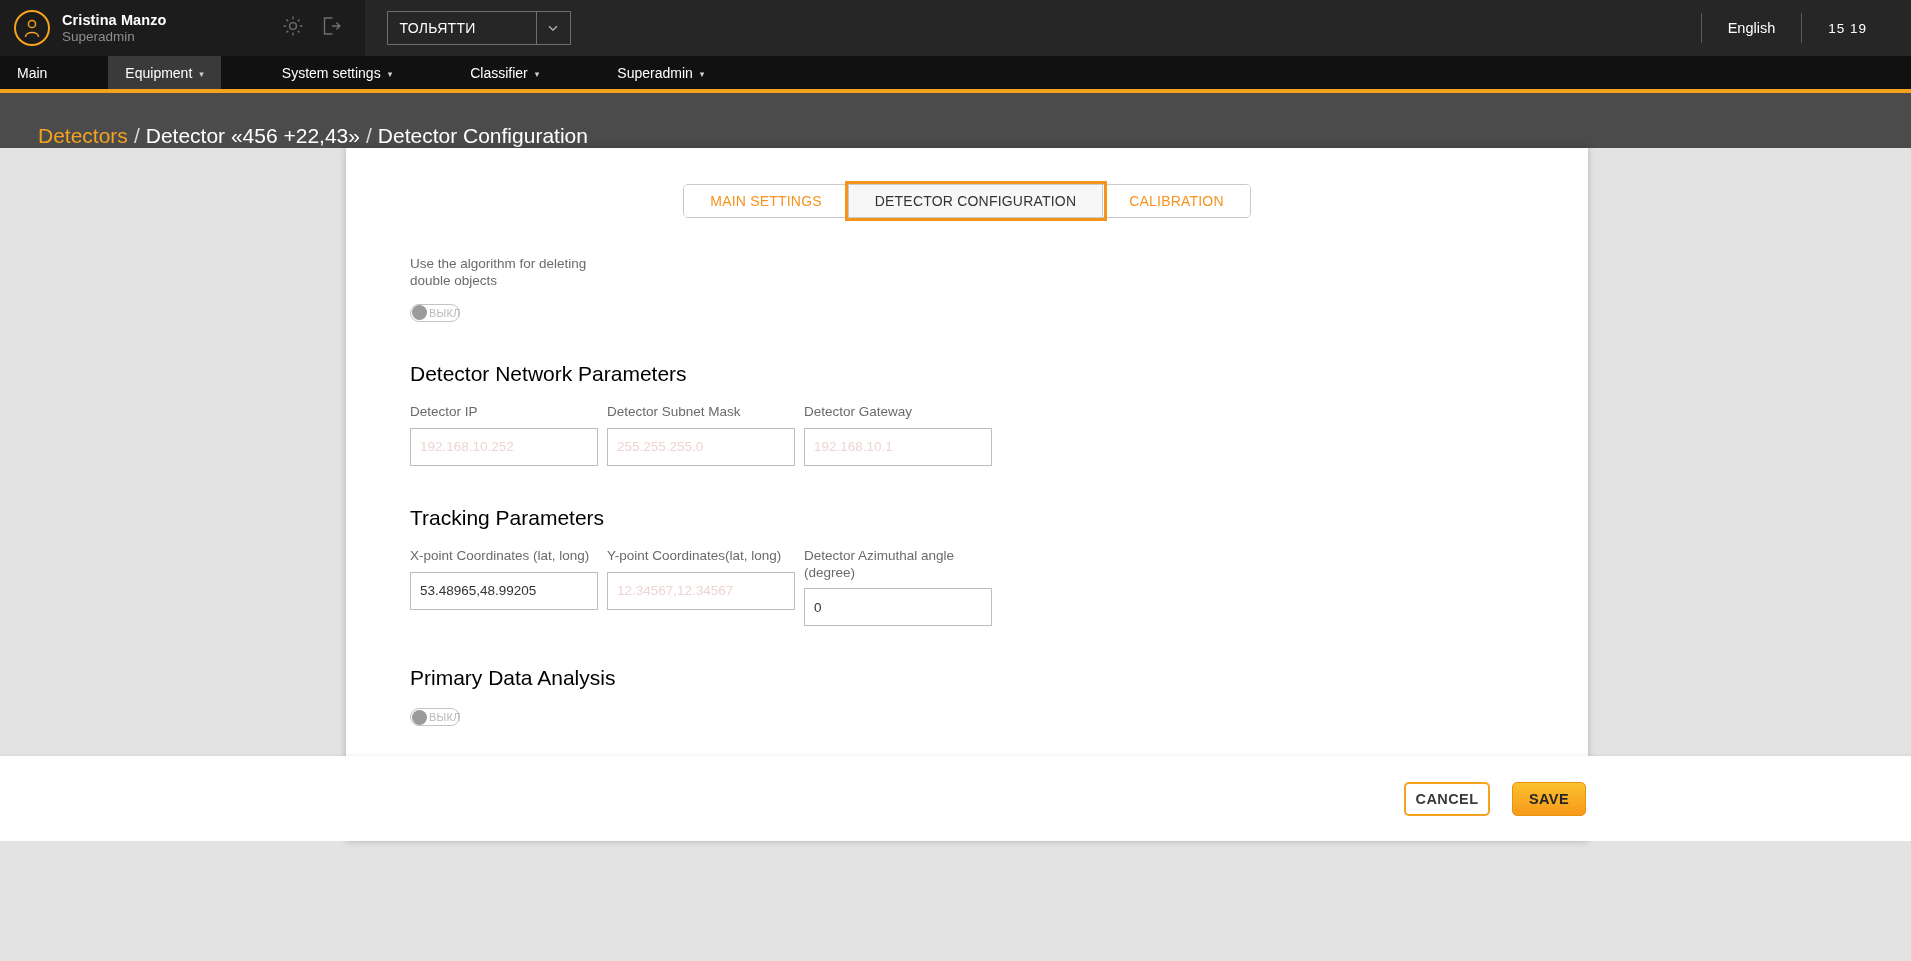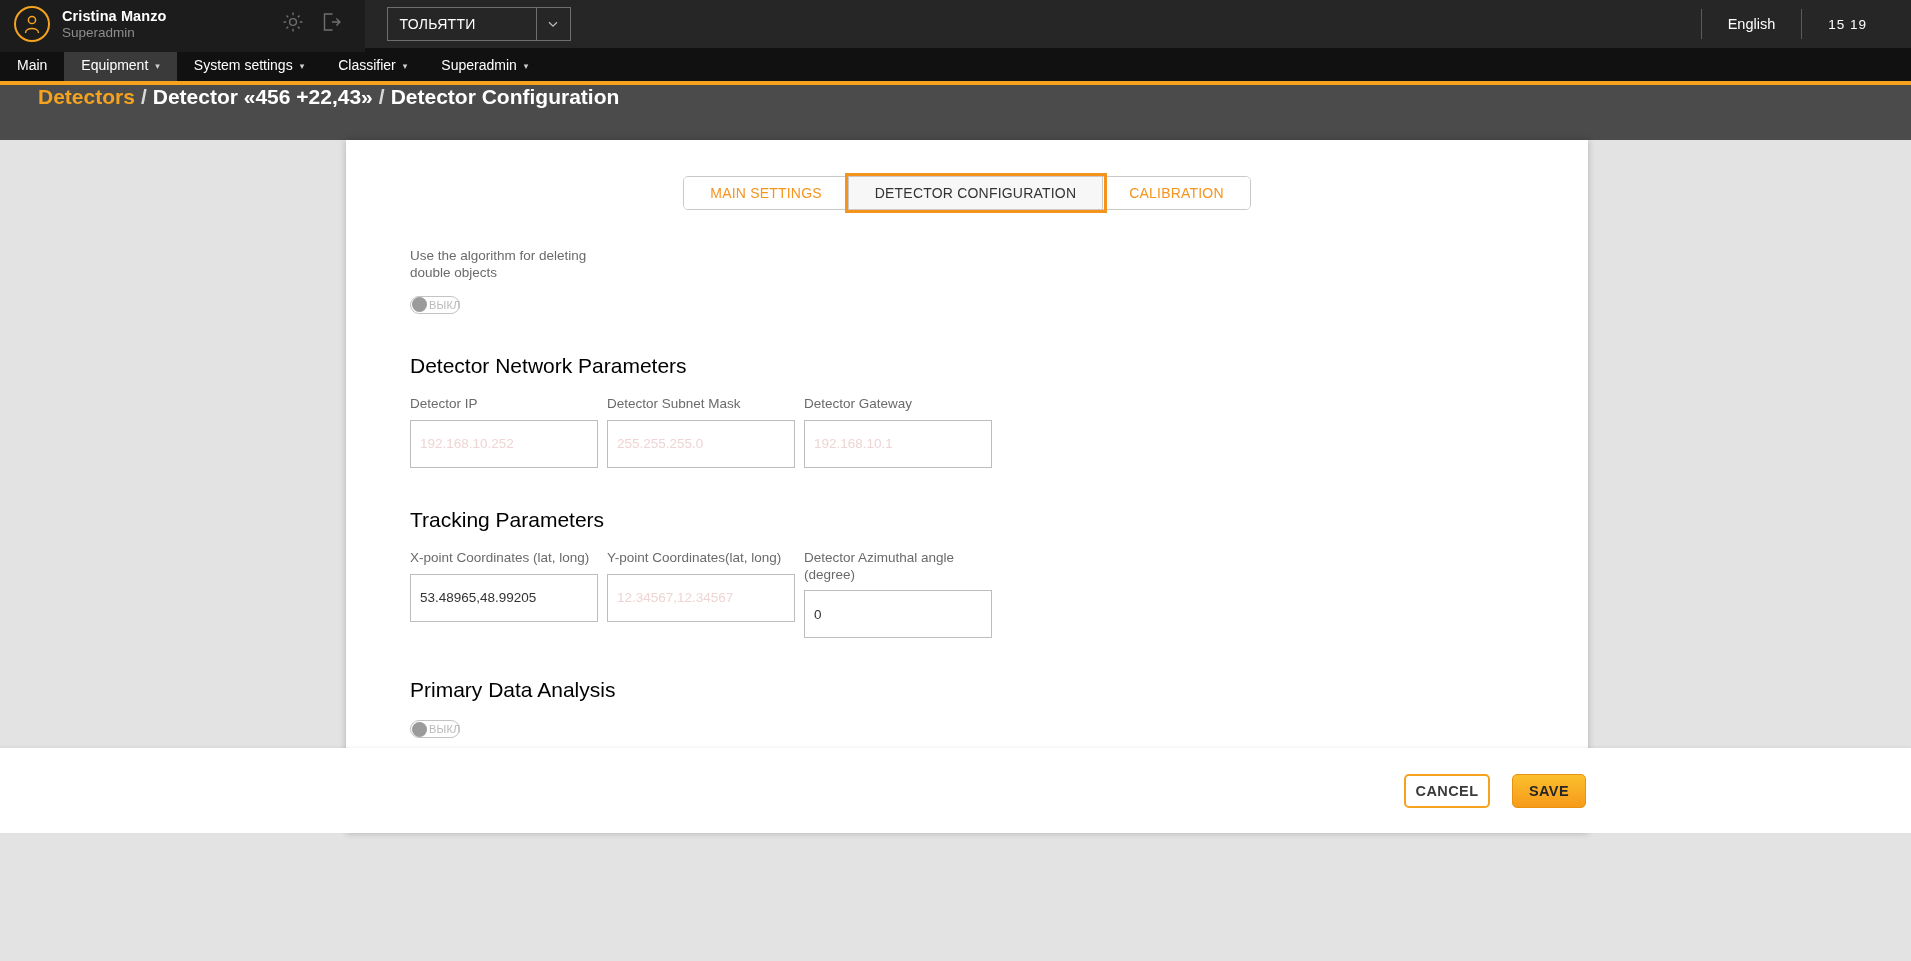--- a/index.html
+++ b/index.html
@@ -5,21 +5,21 @@
   * { box-sizing: border-box; margin: 0; padding: 0; }
   html, body {
     width: 1911px; height: 961px;
     font-family: "Liberation Sans", sans-serif;
     background: #e3e3e3;
     overflow: hidden;
   }
 
   
   .topbar {
-    height: 48px; background: #262626;
+    height: 56px; background: #262626;
     display: flex; align-items: center;
     position: relative;
   }
   .user-block {
     display: flex; align-items: center;
     height: 56px; padding-left: 14px; padding-right: 18px;
     background: #1c1c1c;
   }
   .avatar {
     width: 36px; height: 36px; border-radius: 50%;
@@ -66,35 +66,36 @@
   }
   .clock { color: #ffffff; font-size: 13.5px; padding: 0 26px; letter-spacing: 1px; }
   .brand { display: flex; align-items: center; padding-left: 6px; }
   .brand-name { color: #ffffff; font-size: 22px; margin-left: 10px; letter-spacing: .2px; }
 
   
   .nav {
     height: 37px; background: #111111;
     display: flex; align-items: stretch;
     border-bottom: 4px solid #f5a31e;
+    gap: 44px;
   }
   .nav-item {
     display: flex; align-items: center; gap: 7px;
     padding: 0 17px; color: #ffffff; font-size: 14px;
     cursor: pointer;
   }
   .nav-item.active { background: #3a3a3a; }
   .caret { font-size: 9px; color: #cfcfcf; position: relative; top: 1px; }
 
   
   .breadcrumb {
     height: 55px; background: #4b4b4b;
-    display: flex; align-items: flex-start;
+    display: flex; align-items: flex-end;
     padding-left: 38px;
-    font-size: 21px; color: #ffffff; font-weight: bold;
+    font-size: 21px; color: #ffffff;
   }
   .crumb-link { color: #f5a31e; cursor: pointer; }
   .crumb-sep { color: #d8d8d8; padding: 0 6px; }
   .crumb-cur { color: #ffffff; }
 
   
   .content-area {
     position: relative;
     height: 693px;
     background: #e3e3e3;
@@ -159,21 +160,21 @@
 
   .section-title {
     font-size: 21px; color: #000000; font-weight: normal;
     margin-top: 40px; margin-bottom: 18px;
   }
 
   .field-row { display: flex; gap: 9px; }
   .field { width: 188px; }
   .field-input {
     margin-top: 7px;
-    width: 100%; height: 48px;
+    width: 100%; height: 38px;
     border: 1px solid #bdbdbd; background: #ffffff;
     font-family: "Liberation Sans", sans-serif;
     font-size: 13.5px; color: #333333;
     padding: 0 9px;
   }
   .field-input::placeholder { color: #efd4d4; }
 
   
   .footer {
     position: absolute; left: 0; bottom: 0;

